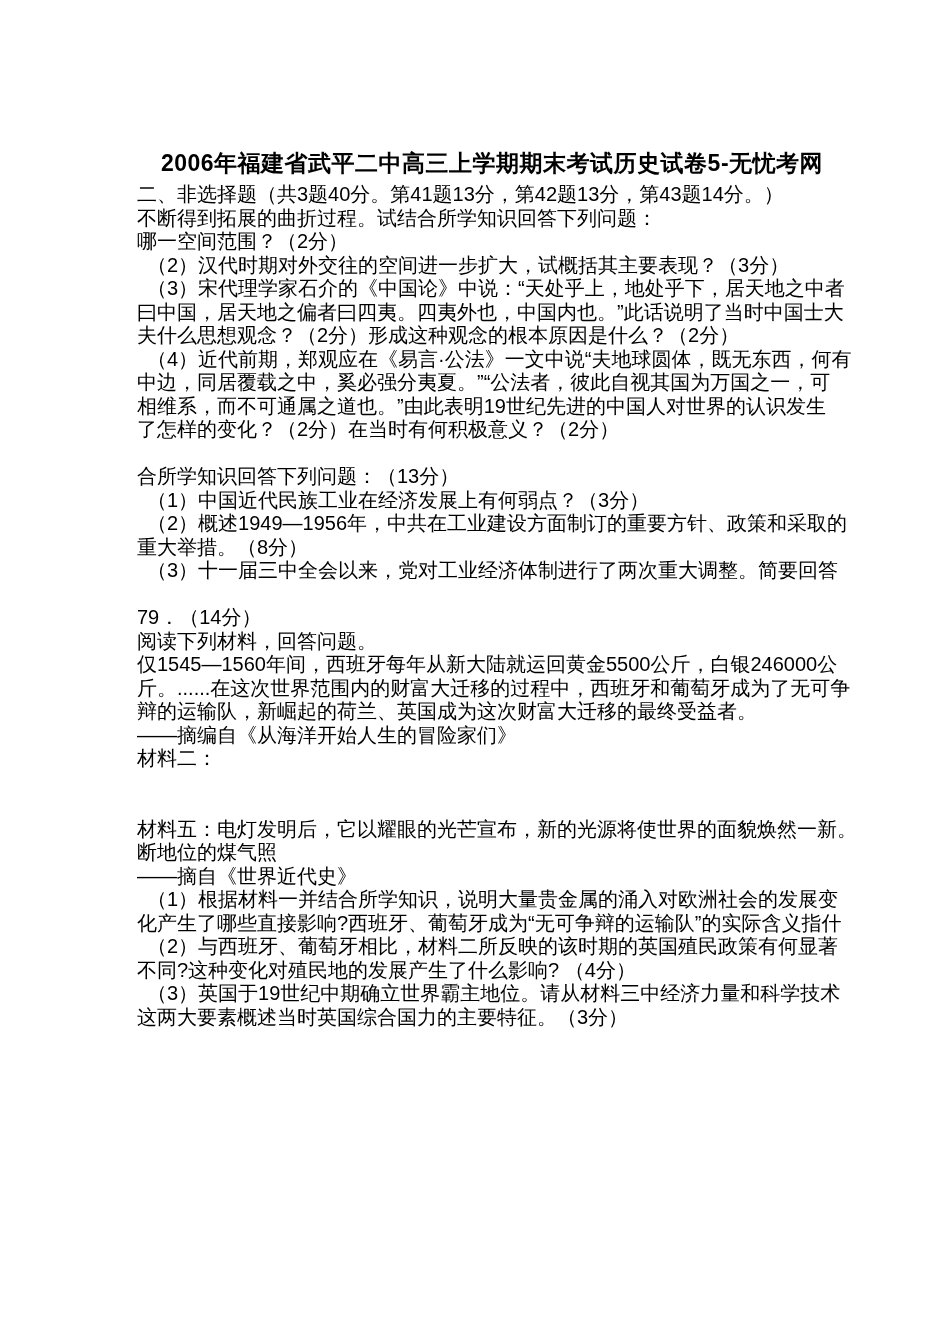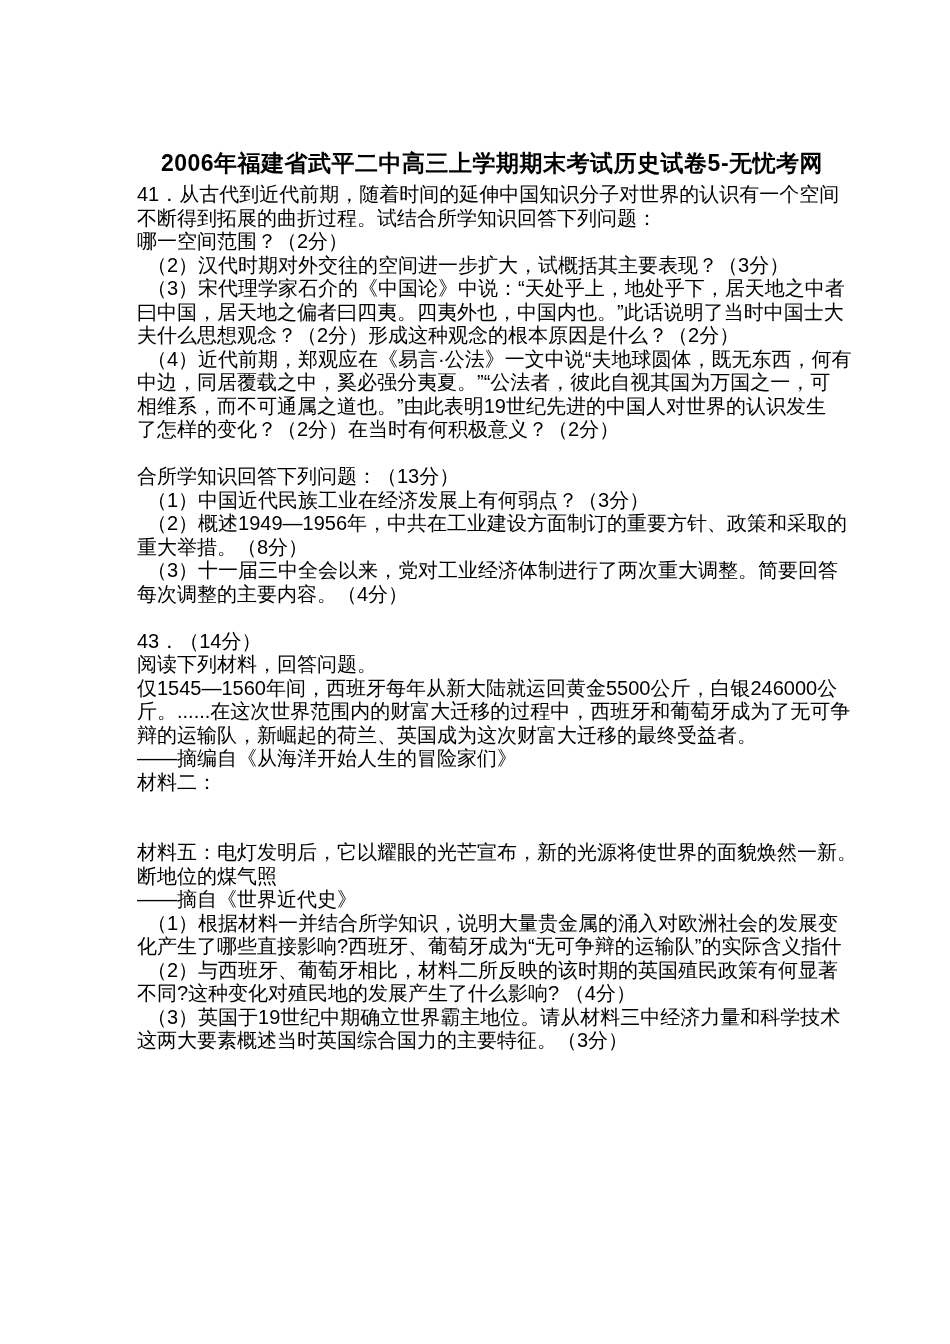--- a/index.html
+++ b/index.html
@@ -52,40 +52,39 @@
   .line.blank {
     
   }
 </style>
 </head>
 <body>
 
 <div class="page">
   <h1 class="doc-title">2006年福建省武平二中高三上学期期末考试历史试卷5-无忧考网</h1>
   <div class="doc-body" id="doc-body">
-      <div class="line">41．从古代到近代前期，随着时间的延伸中国知识分子对世界的认识有一个空间</div>
+      <div class="line">二、非选择题（共3题40分。第41题13分，第42题13分，第43题14分。）</div>
       <div class="line">不断得到拓展的曲折过程。试结合所学知识回答下列问题：</div>
       <div class="line">哪一空间范围？（2分）</div>
       <div class="line indent">（2）汉代时期对外交往的空间进一步扩大，试概括其主要表现？（3分）</div>
       <div class="line indent">（3）宋代理学家石介的《中国论》中说：“天处乎上，地处乎下，居天地之中者</div>
       <div class="line">曰中国，居天地之偏者曰四夷。四夷外也，中国内也。”此话说明了当时中国士大</div>
       <div class="line">夫什么思想观念？（2分）形成这种观念的根本原因是什么？（2分）</div>
       <div class="line indent">（4）近代前期，郑观应在《易言·公法》一文中说“夫地球圆体，既无东西，何有</div>
       <div class="line">中边，同居覆载之中，奚必强分夷夏。”“公法者，彼此自视其国为万国之一，可</div>
       <div class="line">相维系，而不可通属之道也。”由此表明19世纪先进的中国人对世界的认识发生</div>
       <div class="line">了怎样的变化？（2分）在当时有何积极意义？（2分）</div>
       <div class="line blank"></div>
       <div class="line">合所学知识回答下列问题：（13分）</div>
       <div class="line indent">（1）中国近代民族工业在经济发展上有何弱点？（3分）</div>
       <div class="line indent">（2）概述1949—1956年，中共在工业建设方面制订的重要方针、政策和采取的</div>
       <div class="line">重大举措。（8分）</div>
       <div class="line indent">（3）十一届三中全会以来，党对工业经济体制进行了两次重大调整。简要回答</div>
-      <div class="line">每次调整的主要内容。（4分）</div>
       <div class="line blank"></div>
-      <div class="line">43．（14分）</div>
+      <div class="line">79．（14分）</div>
       <div class="line">阅读下列材料，回答问题。</div>
       <div class="line">仅1545—1560年间，西班牙每年从新大陆就运回黄金5500公斤，白银246000公</div>
       <div class="line">斤。......在这次世界范围内的财富大迁移的过程中，西班牙和葡萄牙成为了无可争</div>
       <div class="line">辩的运输队，新崛起的荷兰、英国成为这次财富大迁移的最终受益者。</div>
       <div class="line">——摘编自《从海洋开始人生的冒险家们》</div>
       <div class="line">材料二：</div>
       <div class="line blank"></div>
       <div class="line blank"></div>
       <div class="line">材料五：电灯发明后，它以耀眼的光芒宣布，新的光源将使世界的面貌焕然一新。</div>
       <div class="line">断地位的煤气照</div>

